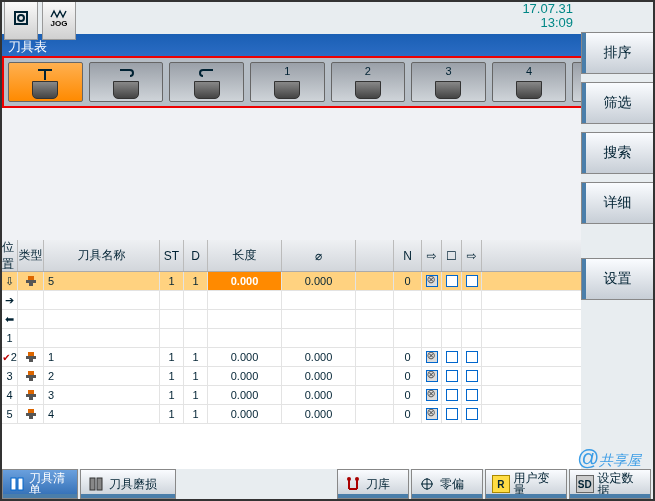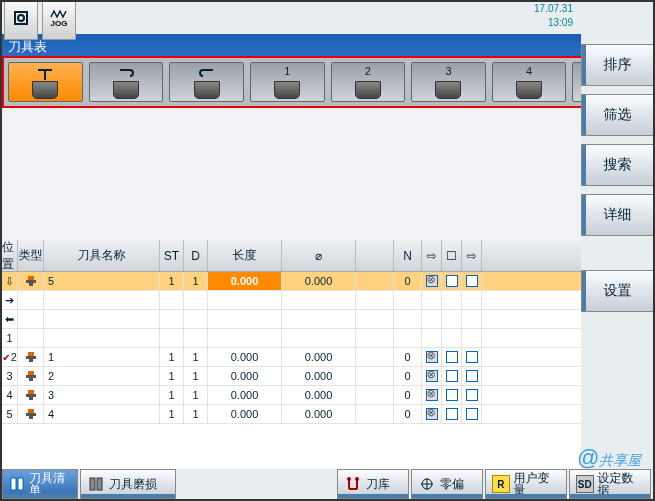--- a/index.html
+++ b/index.html
@@ -2,39 +2,39 @@
 <html><head>
 <meta charset="utf-8">
 <style>
   * { box-sizing: border-box; margin: 0; padding: 0; }
   body { font-family: "Microsoft YaHei", sans-serif; background: #fff; }
   .frame { width: 655px; height: 501px; border: 2px solid #333; position: relative; overflow: hidden; background: #E8EDF0; }
 
   
   .top-bar { height: 32px; background: #E8EDF0; display: flex; align-items: center; position: relative; padding: 2px; }
   .top-btn { width: 34px; height: 44px; background: linear-gradient(#fff,#d0d0d0); border: 1px solid #999; margin-right: 4px; display: flex; align-items: center; justify-content: center; font-size: 10px; font-weight: bold; }
-  .datetime { position: absolute; right: 80px; top: 0; font-size: 10px; color: #018786; text-align: right; line-height: 14px; }
+  .datetime { position: absolute; right: 80px; top: 0; font-size: 13px; color: #018786; text-align: right; line-height: 14px; }
 
   
   .title-bar { height: 22px; background: linear-gradient(#1a5fb4,#2b6cc4); color: #fff; display: flex; align-items: flex-end; padding: 0 6px; font-size: 13px; justify-content: space-between; }
   .title-bar .right { color: #ffdd00; font-weight: bold; font-size: 12px; }
 
   
   .tool-strip { height: 52px; background: #B6BEC6; border: 2px solid #e00; border-top: 2px solid #e00; border-left: 2px solid #e00; display: flex; gap: 6px; padding: 4px 4px; position: relative; }
   .slot { flex: 1; background: linear-gradient(#9aa0a8,#cfd4d9); border: 1px solid #666; border-radius: 2px; position: relative; display: flex; align-items: center; justify-content: center; font-size: 12px; color: #023; }
   .slot .num { position: absolute; top: 2px; font-size: 11px; color: #023; }
   .slot-body { position: absolute; bottom: 2px; width: 26px; height: 18px; background: linear-gradient(#888,#444); border-radius: 0 0 5px 5px; border: 1px solid #333; }
   .slot.sel { background: linear-gradient(#ffb050,#ff8a00); }
   .slot svg { position: absolute; top: 4px; }
 
   
   .annot { position: absolute; left: 124px; top: 158px; width: 138px; background: #ffe792; border: 1px solid #a00; padding: 8px 10px; font-size: 13px; line-height: 17px; color: #222; box-shadow: 2px 2px 3px rgba(0,0,0,.3); }
 
   
-  .side { position: absolute; right: 0; top: 0; width: 72px; height: 470px; background: #E8EDF0; display: flex; flex-direction: column; padding-top: 42px; }
+  .side { position: absolute; right: 0; top: 0; width: 72px; height: 470px; background: #E8EDF0; display: flex; flex-direction: column; padding-top: 30px; }
   .side-btn { height: 42px; background: linear-gradient(#fafcff,#c7ced6); border: 1px solid #888; border-right: none; margin-bottom: 8px; display: flex; align-items: center; justify-content: center; font-size: 14px; color: #023; position: relative; }
   .side-btn::before { content:''; position:absolute; left:0; top:0; bottom:0; width:4px; background:#4a7eaa; }
 
   
   .main { position: absolute; left: 0; top: 106px; right: 72px; bottom: 30px; background: #F0F2F5; }
 
   
   .tbl { position: absolute; left: 0; right: 0; top: 132px; bottom: 0; background: #fff; font-size: 12px; }
   .thead { display: flex; height: 32px; background: linear-gradient(#EEF0F3,#D2D6DB); border-bottom: 1px solid #aaa; }
   .thead > div { border-right: 1px solid #bbb; display: flex; align-items: center; justify-content: center; color: #023; font-size: 12px; }

